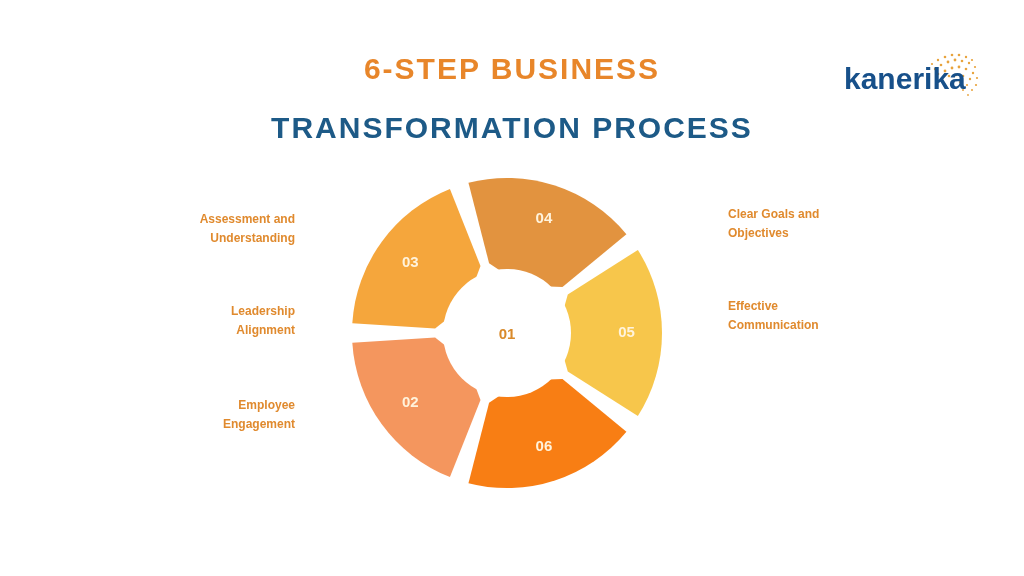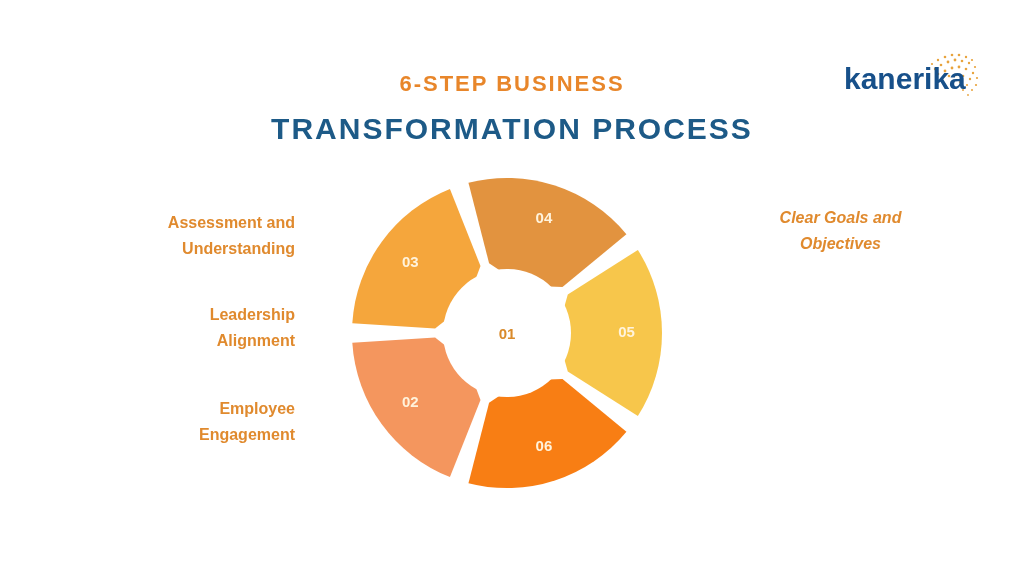--- a/index.html
+++ b/index.html
@@ -24,56 +24,55 @@
   .title-block {
     position: absolute;
     top: 52px;
     left: 0;
     width: 1024px;
     text-align: center;
     line-height: 1.12;
   }
   .title-line1 {
     display: block;
-    font-size: 22px;
+    font-size: 30px;
     font-weight: bold;
     letter-spacing: 2.0px;
     color: #E8862A;
-    margin-top: 20px;
   }
   .title-line2 {
     display: block;
     font-size: 30px;
     font-weight: bold;
     letter-spacing: 2.0px;
     color: #1D5A87;
-    margin-top: 15px;
+    margin-top: 25px;
   }
 
   
   .logo {
     position: absolute;
     top: 44px;
     left: 836px;
     width: 150px;
     height: 62px;
     text-align: right;
   }
 
   
   .label {
     position: absolute;
-    font-size: 16px;
+    font-size: 12px;
     font-weight: bold;
     color: #E08A2E;
     line-height: 1.62;
     white-space: pre-line;
   }
   .label.left  { text-align: right; }
-  .label.right { text-align: center; font-style: italic; }
+  .label.right { text-align: left; }
 
   #label-1 { left: 95px;  top: 210px; width: 200px; }
   #label-2 { left: 95px;  top: 302px; width: 200px; }
   #label-3 { left: 95px;  top: 396px; width: 200px; }
   #label-4 { left: 728px; top: 205px; width: 225px; }
   #label-5 { left: 728px; top: 297px; width: 225px; }
   #label-6 { left: 728px; top: 396px; width: 225px; }
 
   
   .wheel {
@@ -151,20 +150,22 @@
 
   <div class="label left" id="label-1">Assessment and
 Understanding</div>
   <div class="label left" id="label-3">Employee
 Engagement</div>
   <div class="label left" id="label-2">Leadership
 Alignment</div>
 
   <div class="label right" id="label-4">Clear Goals and
 Objectives</div>
+  <div class="label right" id="label-5">Effective
+Communication</div>
 
   <div class="wheel">
     <svg id="wheel-svg" viewBox="0 0 340 340" width="340" height="340" aria-hidden="true">
       <g id="wheel-segments">
           <path d="M 112.94 314.12 A 155 155 0 0 1 15.31 179.73 L 98.14 174.52 L 129.55 199.39 L 143.5 236.94 Z" fill="#F4965E"></path>
           <path d="M 15.31 160.27 A 155 155 0 0 1 112.94 25.88 L 143.5 103.06 L 129.55 140.61 L 98.14 165.48 Z" fill="#F5A63C"></path>
           <path d="M 131.45 19.87 A 155 155 0 0 1 289.43 71.2 L 225.48 124.11 L 185.45 122.45 L 152.09 100.26 Z" fill="#E2933F"></path>
           <path d="M 300.87 86.95 A 155 155 0 0 1 300.87 253.05 L 230.79 208.58 L 220 170 L 230.79 131.42 Z" fill="#F7C64B"></path>
           <path d="M 289.43 268.8 A 155 155 0 0 1 131.45 320.13 L 152.09 239.74 L 185.45 217.55 L 225.48 215.89 Z" fill="#F87E14"></path>
         </g>

